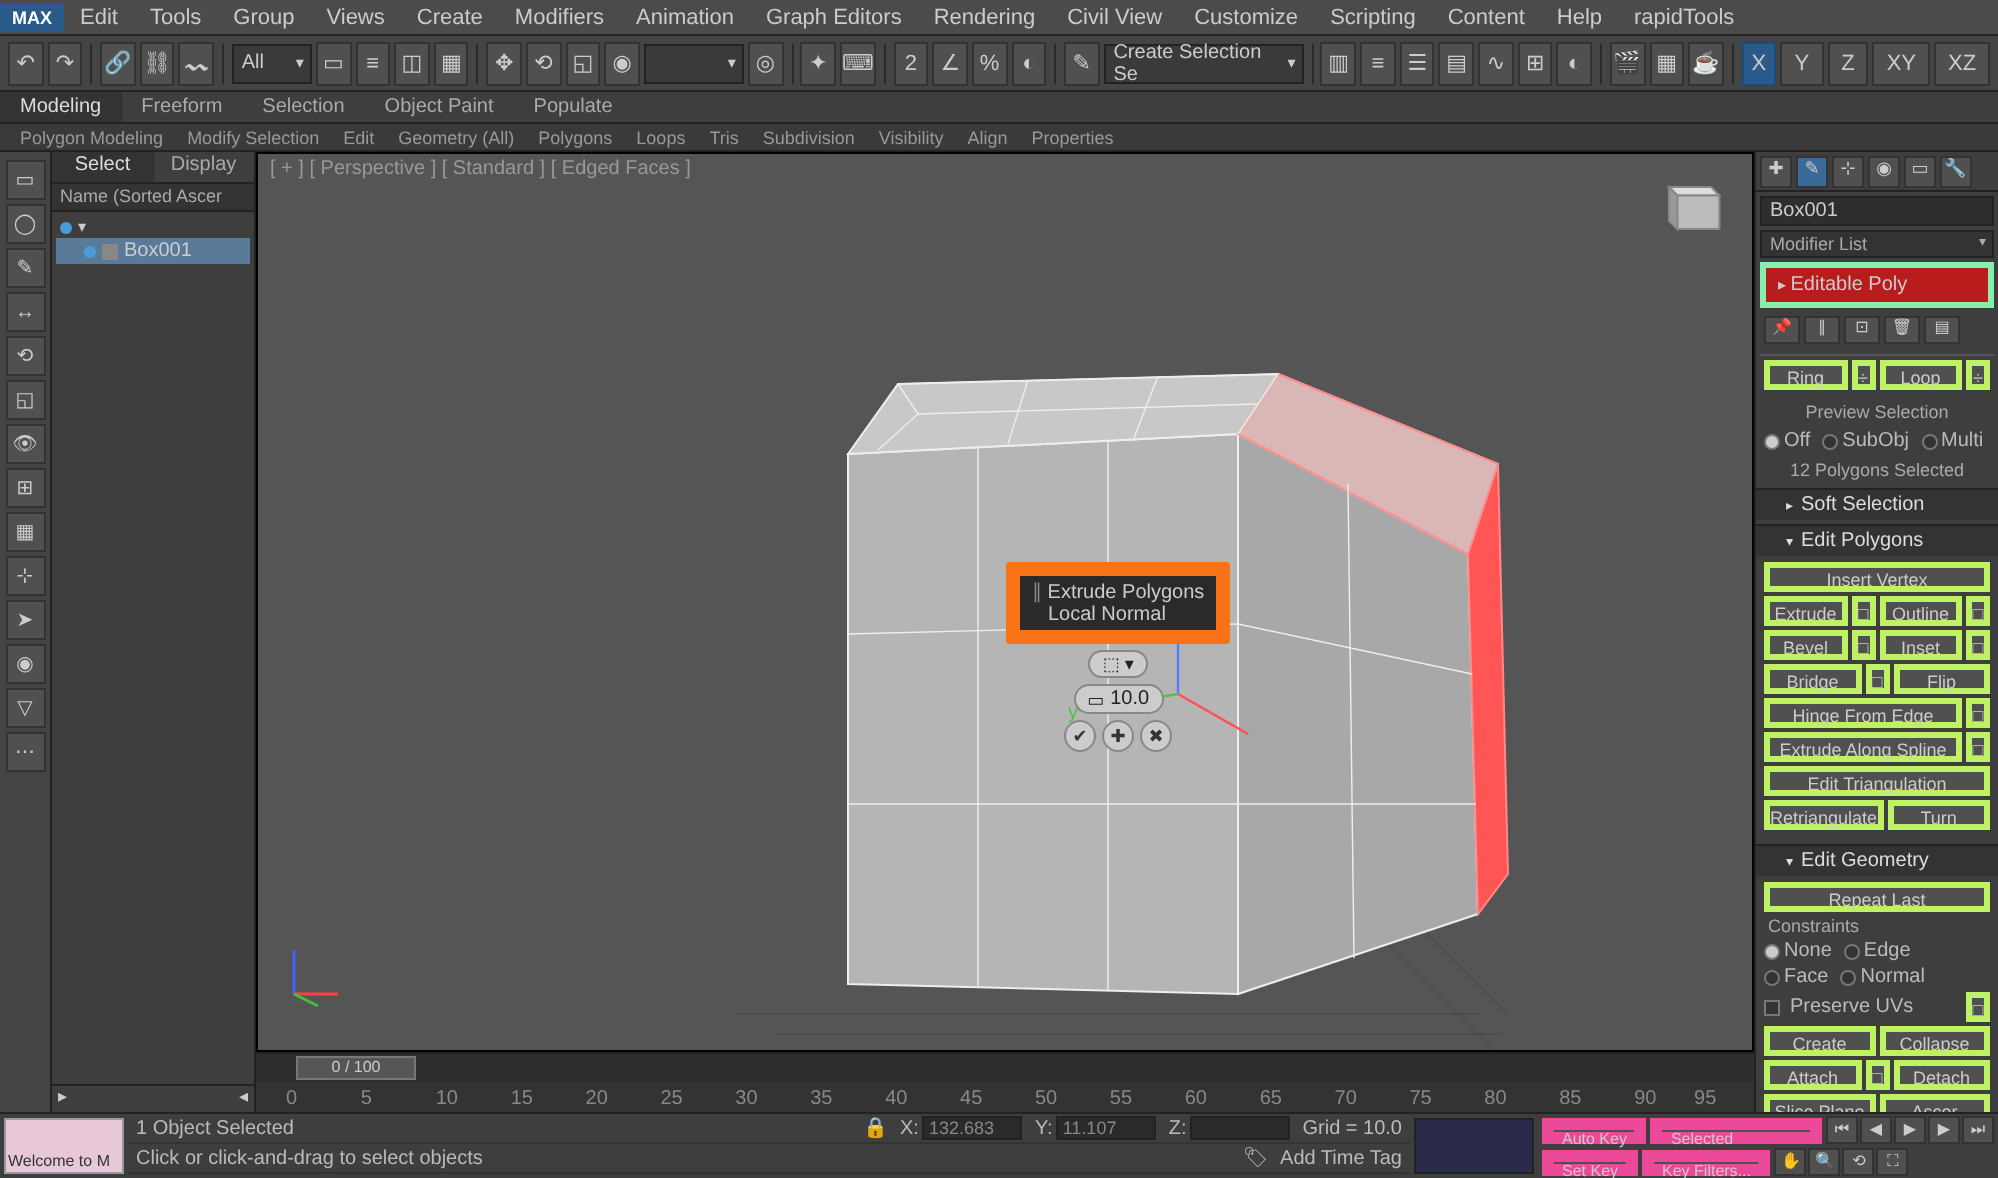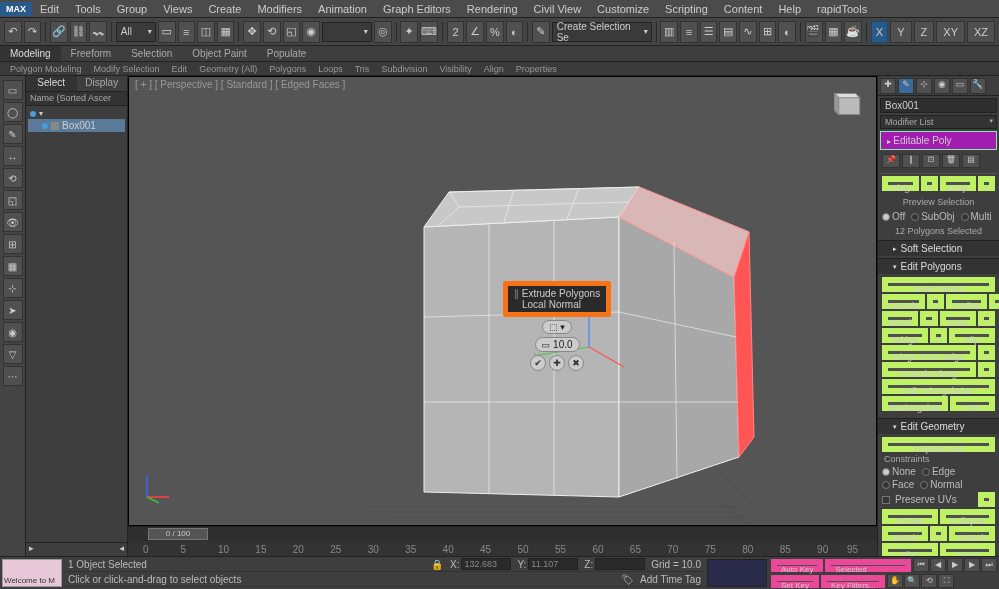--- a/index.html
+++ b/index.html
@@ -33,47 +33,47 @@
 .scene-exp .node .dot{width:6px;height:6px;border-radius:50%;background:#4a9ed8}
 .scene-exp .node .cube{width:8px;height:8px;background:#888}
 .viewport-area{flex:1;display:flex;flex-direction:column;background:#1a1a1a}
 .vp-label{position:absolute;top:2px;left:6px;font-size:10px;color:#999}
 .viewport{flex:1;position:relative;background:#555;border:1px solid #000;overflow:hidden}
 .viewcube{position:absolute;top:6px;right:10px;width:42px;height:42px}
 .viewcube svg{width:100%;height:100%}
 .model{position:absolute;top:60px;left:180px;width:460px;height:420px}
 .gizmo{position:absolute;bottom:20px;left:10px;width:40px;height:40px}
 .caddy{position:absolute;top:200px;left:370px;background:rgba(40,40,40,0.0);padding:4px}
-.caddy .title{background:#2a2a2a;color:#ccc;font-size:9px;padding:2px 6px;border-radius:2px;margin-bottom:3px;border:5px solid #f97316}
+.caddy .title{background:#2a2a2a;color:#ccc;font-size:9px;padding:2px 6px;border-radius:2px;margin-bottom:3px;border:7px solid #f97316}
 .caddy .row{display:flex;gap:3px;margin-bottom:3px;justify-content:center}
 .caddy .pill{background:#ccc;border:1px solid #888;border-radius:8px;padding:1px 6px;font-size:9px;color:#222;display:flex;align-items:center;gap:3px}
 .caddy .circ{width:16px;height:16px;border-radius:50%;background:#ccc;border:1px solid #888;display:flex;align-items:center;justify-content:center;font-size:9px;color:#333}
 .timeline{height:30px;background:#3a3a3a;border-top:1px solid #222}
 .timeline .slider{height:14px;background:#2e2e2e;position:relative}
 .timeline .slider .knob{position:absolute;left:20px;top:1px;width:60px;height:12px;background:#555;border:1px solid #777;font-size:8px;text-align:center;color:#ccc}
 .timeline .ticks{height:16px;background:#333;display:flex;align-items:center;position:relative;font-size:8px;color:#888;padding:0 20px}
 .timeline .ticks span{position:absolute}
 .rightpanel{width:122px;background:#3e3e3e;border-left:1px solid #222;display:flex;flex-direction:column;overflow:hidden}
 .rp-tabs{height:20px;display:flex;align-items:center;gap:2px;padding:2px;border-bottom:1px solid #222}
 .rp-tabs .t{width:16px;height:16px;background:#505050;border:1px solid #333;font-size:9px;text-align:center}
 .rp-name{height:16px;background:#2e2e2e;border:1px solid #222;margin:2px;font-size:10px;padding:1px 4px;color:#ccc}
 .rp-drop{height:14px;background:#333;margin:0 2px 2px;font-size:9px;padding:1px 4px;color:#aaa;border:1px solid #222;position:relative}
 .rp-drop::after{content:"▾";position:absolute;right:3px;font-size:7px}
-.rp-stack{height:70px;background:#a21caf;margin:0 2px 2px;border:1px solid #86efac;padding:2px}
+.rp-stack{height:70px;background:#b91c1c;margin:0 2px 2px;border:3px solid #86efac;padding:2px}
 .rp-stack .item{font-size:10px;padding:1px 4px;color:#ccc}
 .rp-stack .item::before{content:"▸ ";font-size:8px}
 .rp-ico{height:18px;display:flex;gap:2px;padding:2px;margin:0 2px}
 .rp-ico div{width:18px;height:14px;background:#505050;border:1px solid #333;font-size:8px;text-align:center}
 .rollout{border-top:1px solid #222;margin:2px 0 0}
 .rollout .hdr{background:#333;font-size:10px;padding:2px 15px;color:#ddd;display:flex;align-items:center;gap:4px}
 .rollout .hdr::before{content:"▾";font-size:7px}
 .rollout.collapsed .hdr::before{content:"▸"}
 .rollout .body{padding:3px 4px}
 .rp-btn-row{display:flex;gap:2px;margin-bottom:2px}
-.rp-btn{flex:1;height:15px;background:#505050;border:6px solid #bef264;font-size:9px;text-align:center;color:#ccc;line-height:13px}
+.rp-btn{flex:1;height:15px;background:#505050;border:3px solid #bef264;font-size:9px;text-align:center;color:#ccc;line-height:13px}
 .rp-btn.sq{flex:0 0 12px}
 .rp-text{font-size:9px;color:#aaa;text-align:center;margin:2px 2px}
 .rp-radio{display:flex;gap:6px;font-size:9px;color:#bbb;margin:2px 0}
 .rp-radio label{display:flex;align-items:center;gap:2px}
 .rp-radio .r{width:8px;height:8px;border-radius:50%;border:1px solid #777;background:#333}
 .rp-radio .r.on{background:#ccc}
 .rp-chk{display:flex;align-items:center;gap:5px;font-size:9px;color:#bbb;margin:2px 0}
 .rp-chk .c{width:8px;height:8px;border:1px solid #777;background:#333}
 .statusbar{position:absolute;bottom:0;left:0;right:0;height:33px;background:#3e3e3e;border-top:1px solid #222;display:flex}
 .sb-left{width:60px;background:#e8c8d8;border:1px solid #999;margin:2px;font-size:8px;color:#333;padding:1px;display:flex;align-items:flex-end}

